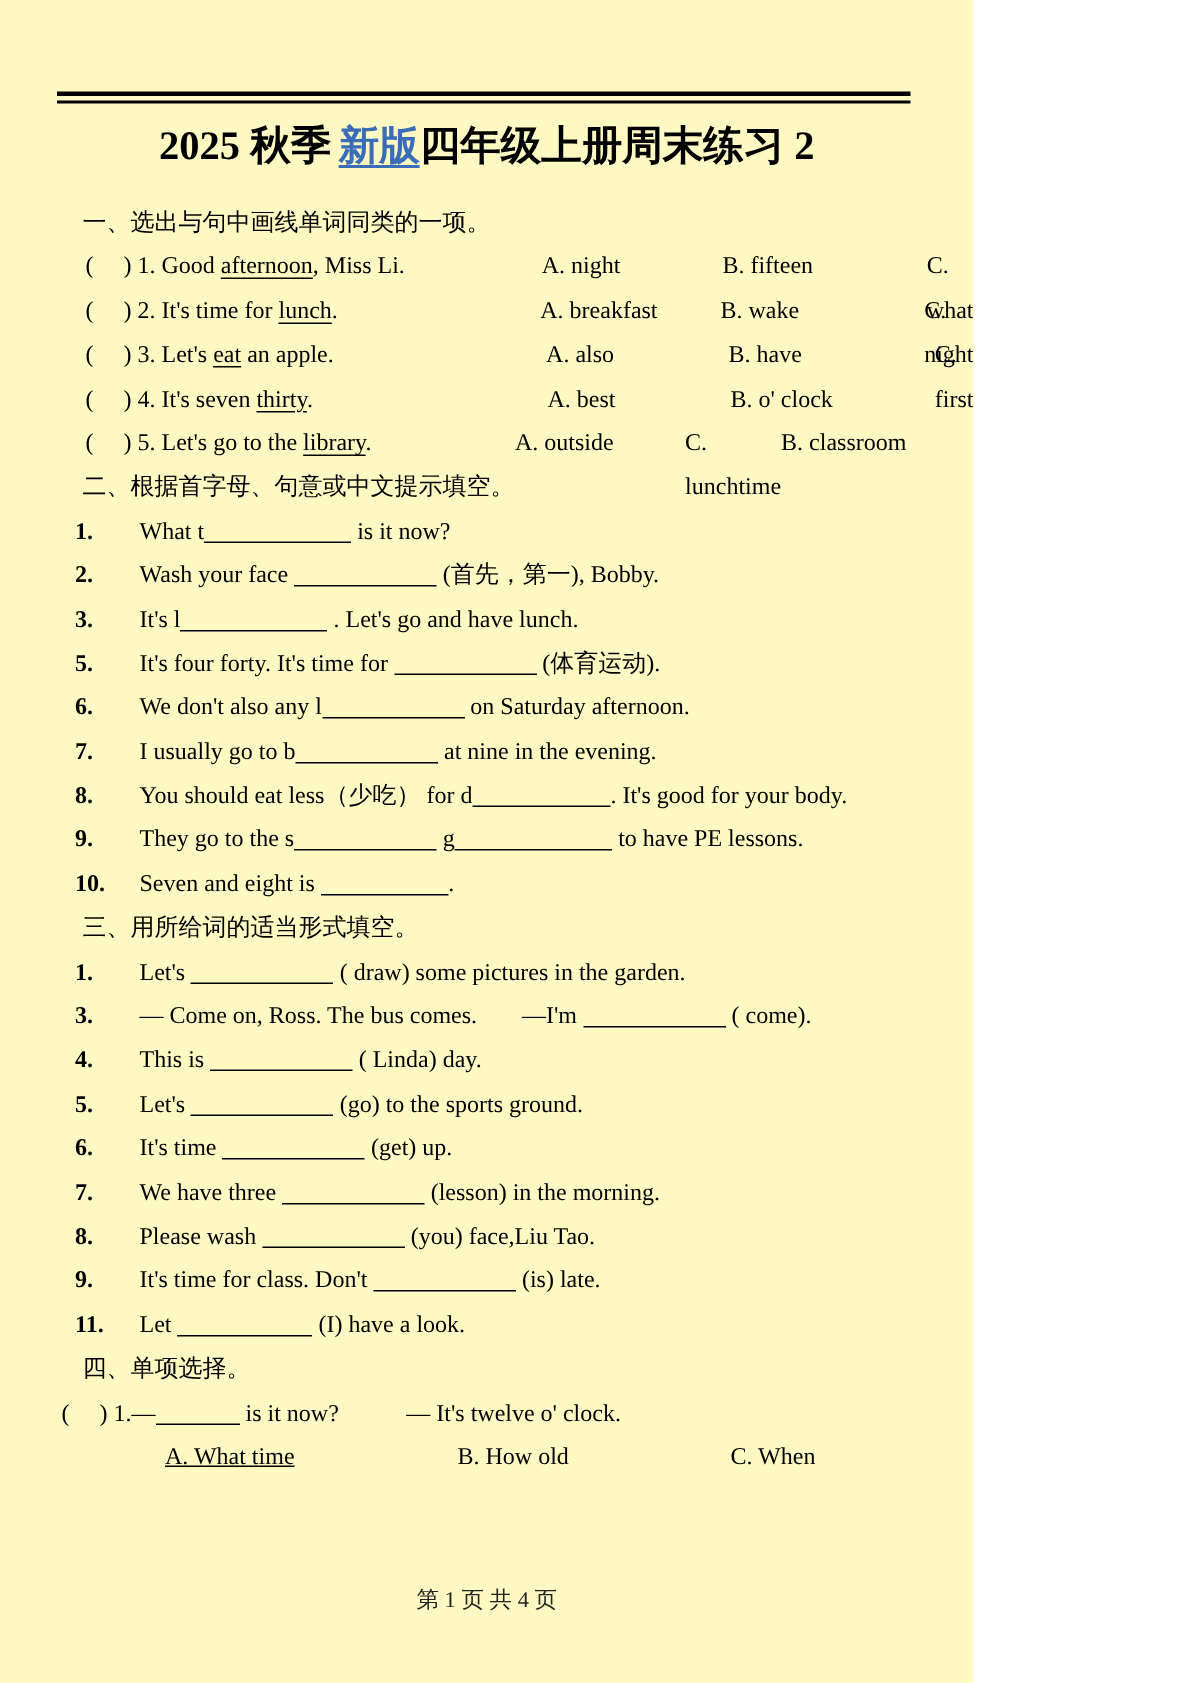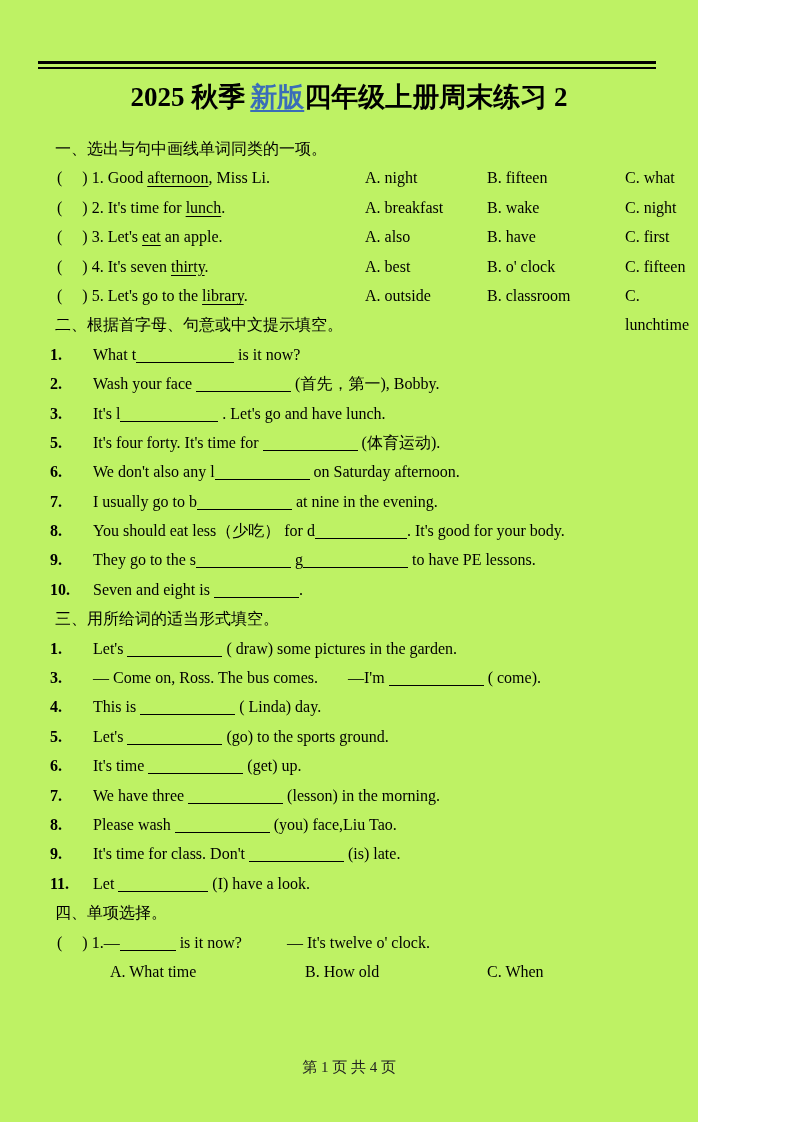--- a/index.html
+++ b/index.html
@@ -1,19 +1,19 @@
 <!DOCTYPE html>
 <html><head>
 <meta charset="utf-8">
 <style>
   html,body{margin:0;padding:0;background:#ffffff;}
   .page{
     position:relative;
-    width:698px;height:1122px;
-    background:#bef264;
+    width:649px;height:1122px;
+    background:#fef9c3;
     color:#000;
     font-family:"Liberation Serif", serif;
     font-size:16px;
     overflow:hidden;
   }
   .double-rule{
     position:absolute;top:61px;left:38px;right:42px;
     height:3px;
     border-top:3px solid #000;
     border-bottom:2px solid #000;
@@ -40,23 +40,23 @@
     white-space:pre;
   }
   .row{height:29.4px;line-height:29.4px;}
   .choice-row{display:flex;padding-left:57px;}
   .qcell{width:308px;white-space:pre;overflow:hidden;}
   .opt0{width:122px;}
   .opt1{width:138px;}
   .opt2{flex:1;}
   .fill-row{padding-left:50px;white-space:pre;}
   .inum{display:inline-block;width:43px;font-weight:bold;}
-  .mc-row{padding-left:57px;white-space:pre;}
+  .mc-row{padding-left:41px;white-space:pre;}
   .s4opts{display:flex;padding-left:110px;}
-  .mopt0{width:195px;}
+  .mopt0{width:195px;text-decoration:underline;}
   .mopt1{width:182px;}
   .blank{
     display:inline-block;
     height:17px;
     border-bottom:1.5px solid #000;
     vertical-align:-3px;
   }
   .gap{display:inline-block;}
   .ul{text-decoration:underline;text-underline-offset:3px;}
   .footer{
@@ -91,27 +91,26 @@
       <div class="row choice-row">
         <span class="qcell"><span>(     )</span><span> 3. </span><span>Let's </span><span class="ul">eat</span><span> an apple.</span></span>
         <span class="opt opt0">A. also</span>
         <span class="opt opt1">B. have</span>
         <span class="opt opt2">C. first</span>
       </div>
       <div class="row choice-row">
         <span class="qcell"><span>(     )</span><span> 4. </span><span>It's seven </span><span class="ul">thirty</span><span>.</span></span>
         <span class="opt opt0">A. best</span>
         <span class="opt opt1">B. o' clock</span>
-        <span class="opt opt2">C. fifteen</span>
       </div>
       <div class="row choice-row">
         <span class="qcell"><span>(     )</span><span> 5. </span><span>Let's go to the </span><span class="ul">library</span><span>.</span></span>
         <span class="opt opt0">A. outside</span>
+        <span class="opt opt2">C. lunchtime</span>
         <span class="opt opt1">B. classroom</span>
-        <span class="opt opt2">C. lunchtime</span>
       </div>
       <div class="sec-head">二、根据首字母、句意或中文提示填空。</div>
       <div class="row fill-row"><span class="inum">1.</span><span>What t</span><span class="blank" style="width: 98px;"></span><span> is it now?</span></div>
       <div class="row fill-row"><span class="inum">2.</span><span>Wash your face </span><span class="blank" style="width: 95px;"></span><span> (首先，第一), Bobby.</span></div>
       <div class="row fill-row"><span class="inum">3.</span><span>It's l</span><span class="blank" style="width: 98px;"></span><span> . Let's go and have lunch.</span></div>
       <div class="row fill-row"><span class="inum">5.</span><span>It's four forty. It's time for </span><span class="blank" style="width: 95px;"></span><span> (体育运动).</span></div>
       <div class="row fill-row"><span class="inum">6.</span><span>We don't also any l</span><span class="blank" style="width: 95px;"></span><span> on Saturday afternoon.</span></div>
       <div class="row fill-row"><span class="inum">7.</span><span>I usually go to b</span><span class="blank" style="width: 95px;"></span><span> at nine in the evening.</span></div>
       <div class="row fill-row"><span class="inum">8.</span><span>You should eat less（少吃） for d</span><span class="blank" style="width: 92px;"></span><span>. It's good for your body.</span></div>
       <div class="row fill-row"><span class="inum">9.</span><span>They go to the s</span><span class="blank" style="width: 95px;"></span><span> g</span><span class="blank" style="width: 105px;"></span><span> to have PE lessons.</span></div>

